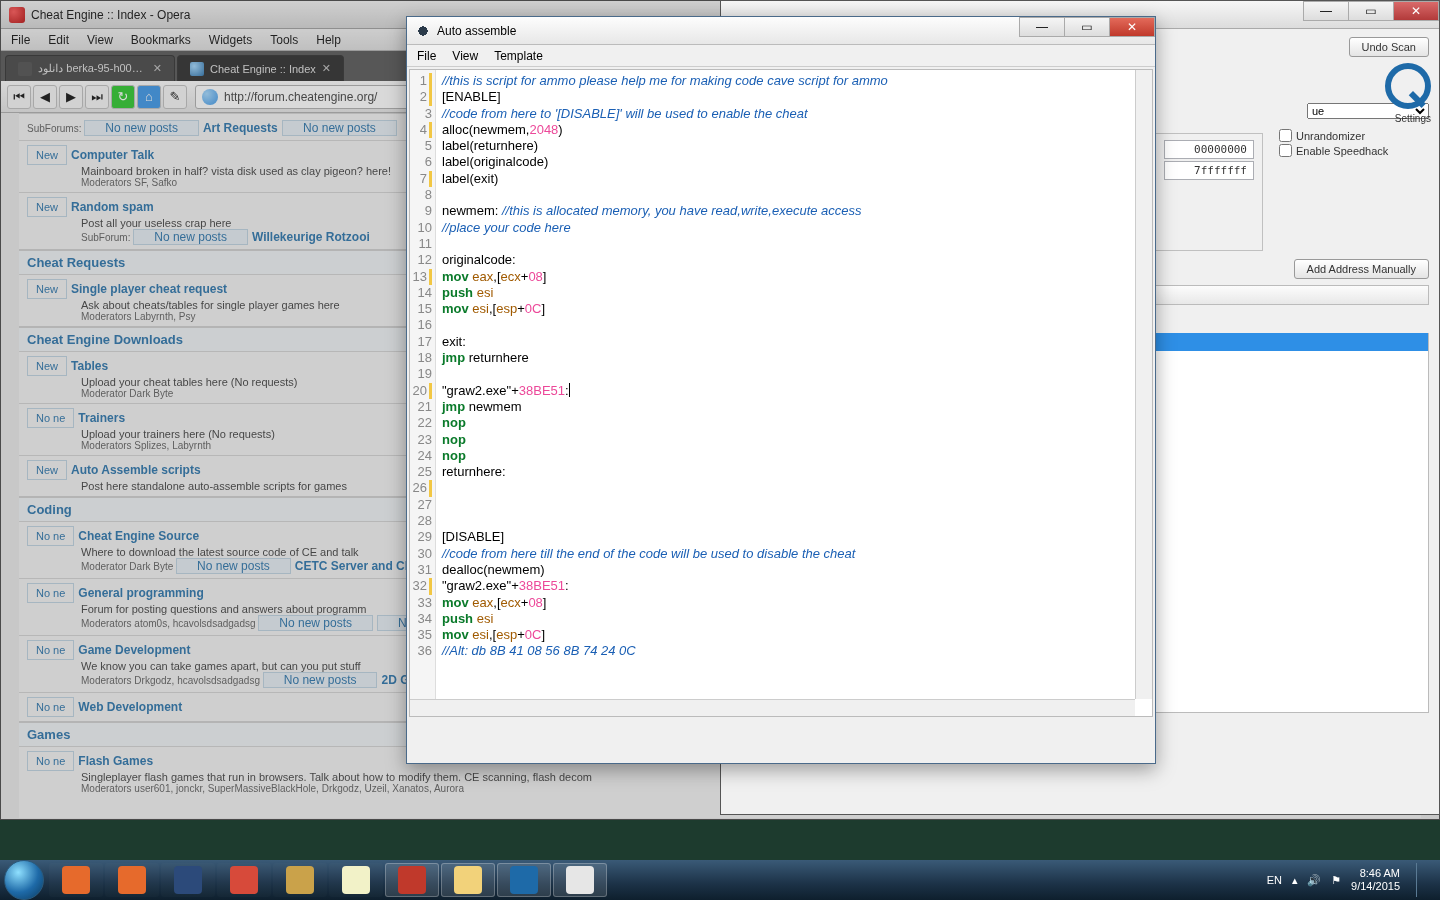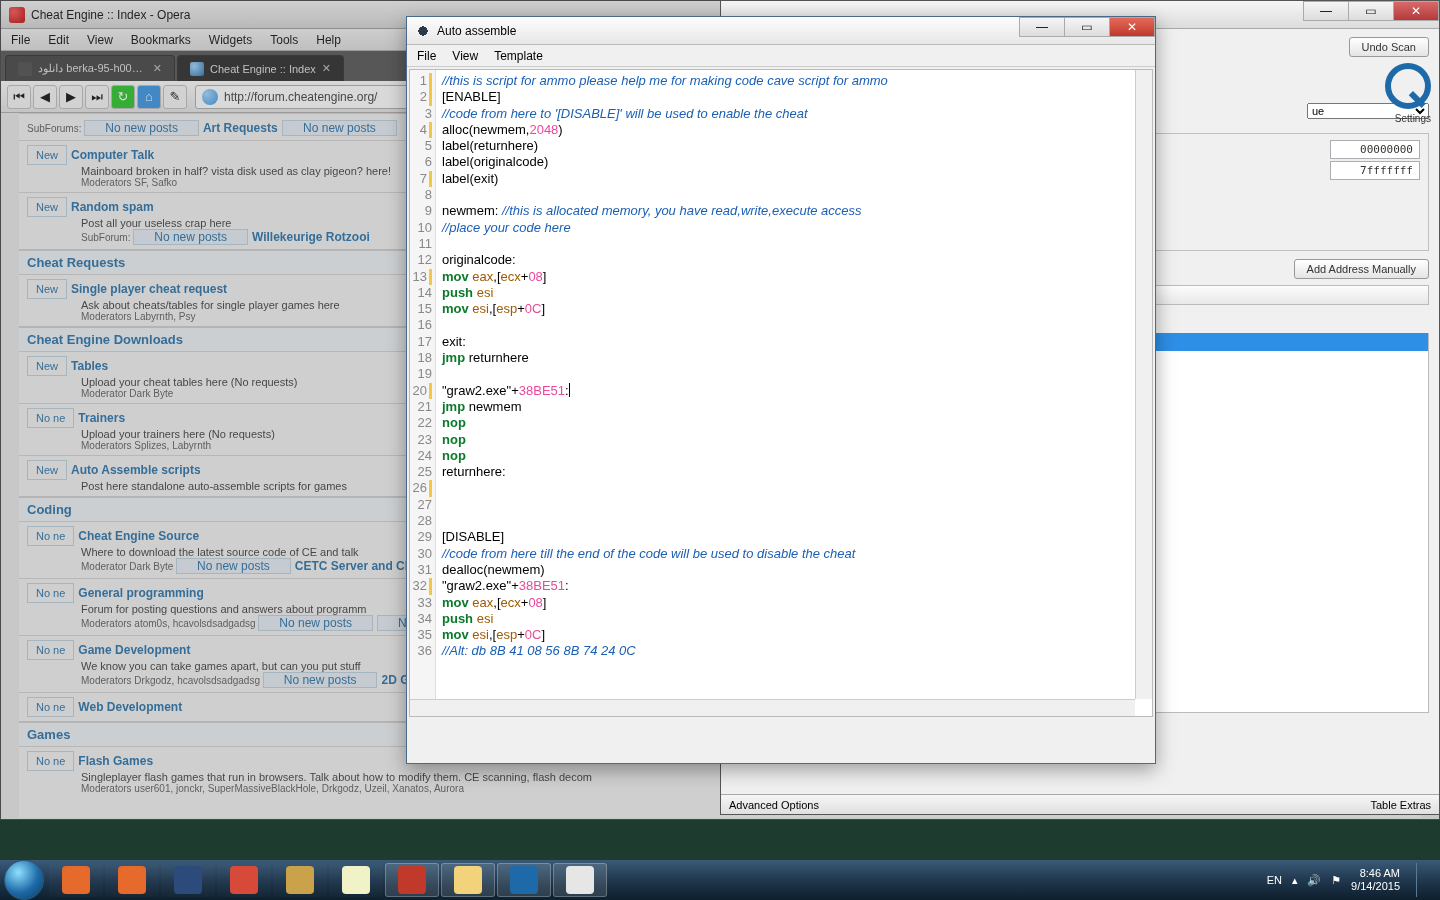--- a/index.html
+++ b/index.html
@@ -271,34 +271,40 @@
           <label class="ce-radio">
             <input type="radio" style="">
               <span>Last Digits</span>
             </label>
           <label class="ce-chk">
             <input type="checkbox" style="">
               <span>ame while scanning</span>
             </label>
         </div>
       </div>
+      <div style="width:150px;">
+        <label class="ce-chk">
+          <input type="checkbox" style="">
+            <span>Unrandomizer</span>
+          </label>
+        <label class="ce-chk">
+          <input type="checkbox" style="">
+            <span>Enable Speedhack</span>
+          </label>
+      </div>
     </div>
 
     <div style="text-align:right; margin-top:8px;">
       <span class="ce-btn">Add Address Manually</span>
     </div>
 
     <div class="ce-table-head" style="margin-top:6px;"></div>
     <div class="ce-table-area">
       <div class="ce-table-sel" style="margin-top:28px;"></div>
     </div>
-  </div>
-  <div class="ce-status">
-    <span>Advanced Options</span>
-    <span class="right">Table Extras</span>
   </div>
 </div>
 
 <div class="aa">
   <div class="aa-title">
     <span class="gear"></span>
     <span>Auto assemble</span>
     <div class="win">
       <span>—</span>
       <span>▭</span>

